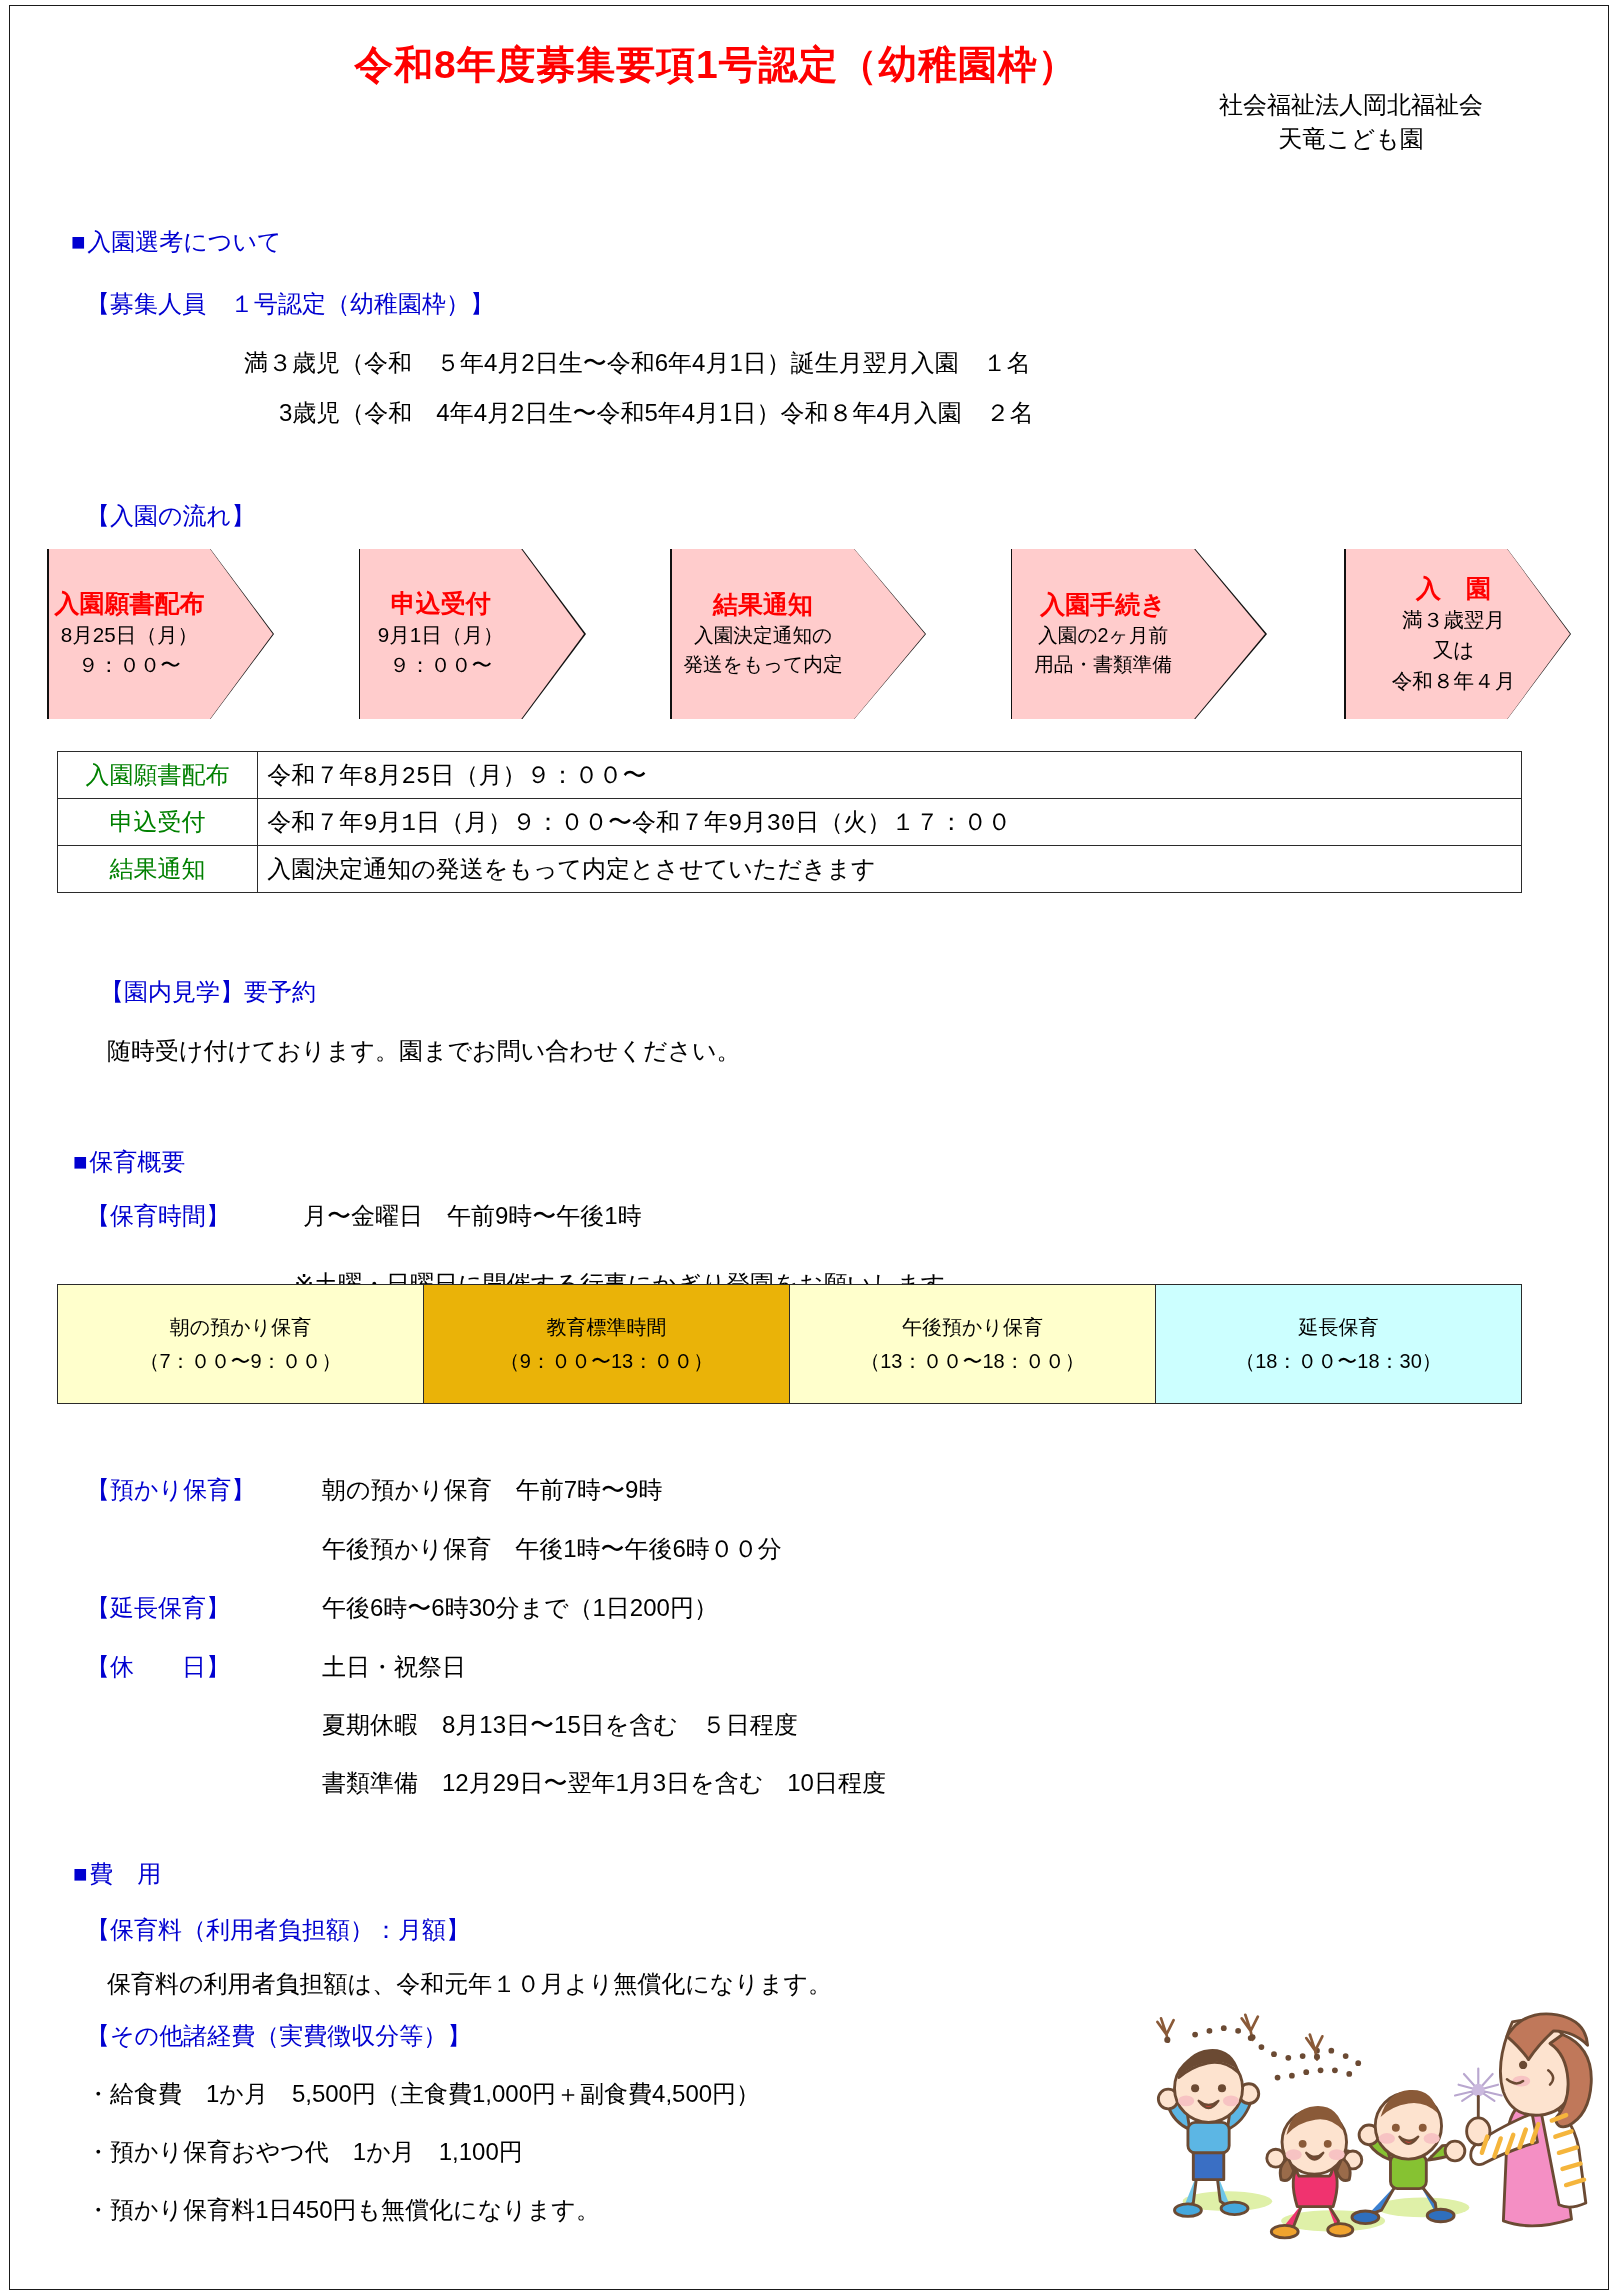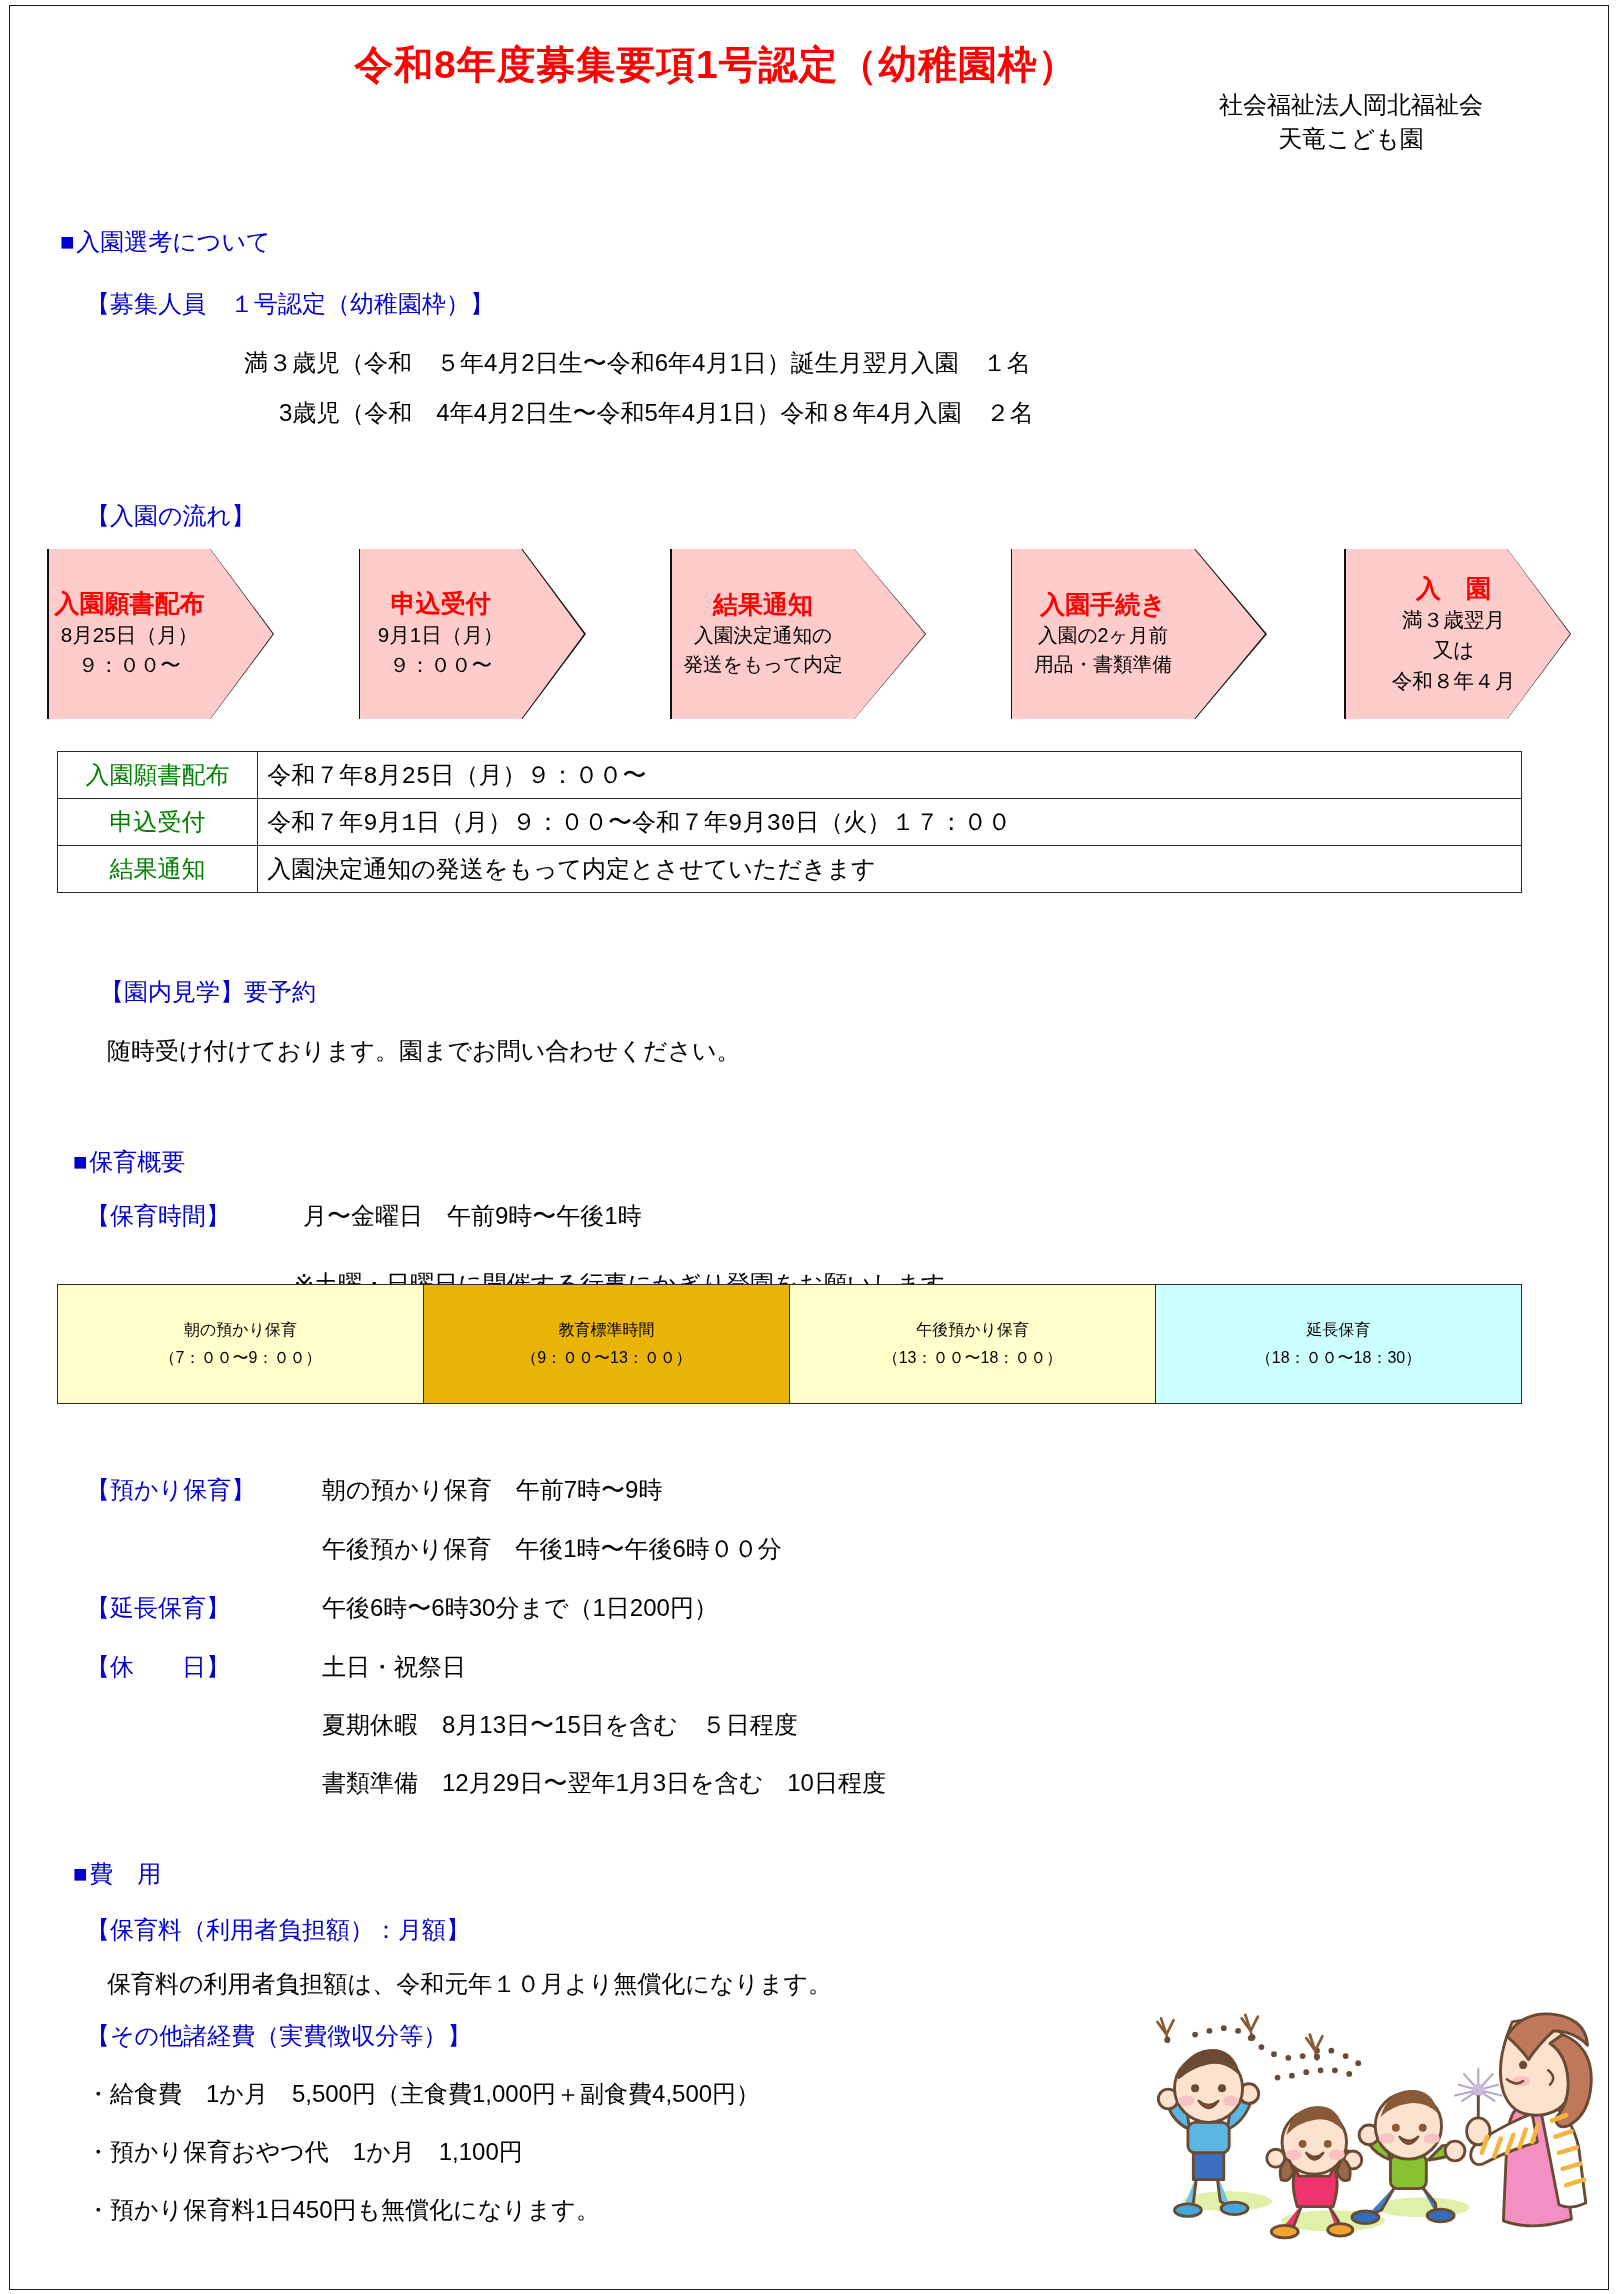--- a/index.html
+++ b/index.html
@@ -169,21 +169,21 @@
     top: 1284px;
     width: 1465px;
     border-collapse: collapse;
     table-layout: fixed;
   }
   .hours td {
     border: 1.8px solid #2b2b2b;
     height: 118px;
     text-align: center;
     vertical-align: middle;
-    font-size: 16px;
+    font-size: 20px;
     color: #000000;
     line-height: 1.72;
     padding: 0 20px;
   }
   .hours td span {
     display: block;
     white-space: nowrap;
   }
 
   
@@ -202,21 +202,21 @@
 
   <div class="frame"></div>
 
   <div class="doc-title">令和8年度募集要項1号認定（幼稚園枠）</div>
 
   <div class="org-block">
     <div>社会福祉法人岡北福祉会</div>
     <div>天竜こども園</div>
   </div>
 
-  <div class="sq-head" style="left:60px; top:226px;">入園選考について</div>
+  <div class="sq-head" style="left:71px; top:226px;">入園選考について</div>
 
   <div class="br-head" style="left:86px; top:288px;">【募集人員　１号認定（幼稚園枠）】</div>
 
   <div class="body-line" style="left:244px; top:347px;">満３歳児（令和　５年4月2日生〜令和6年4月1日）誕生月翌月入園　１名</div>
   <div class="body-line" style="left:279px; top:397px;">3歳児（令和　4年4月2日生〜令和5年4月1日）令和８年4月入園　２名</div>
 
   <div class="br-head" style="left:86px; top:500px;">【入園の流れ】</div>
 
   <div class="flow">
 

